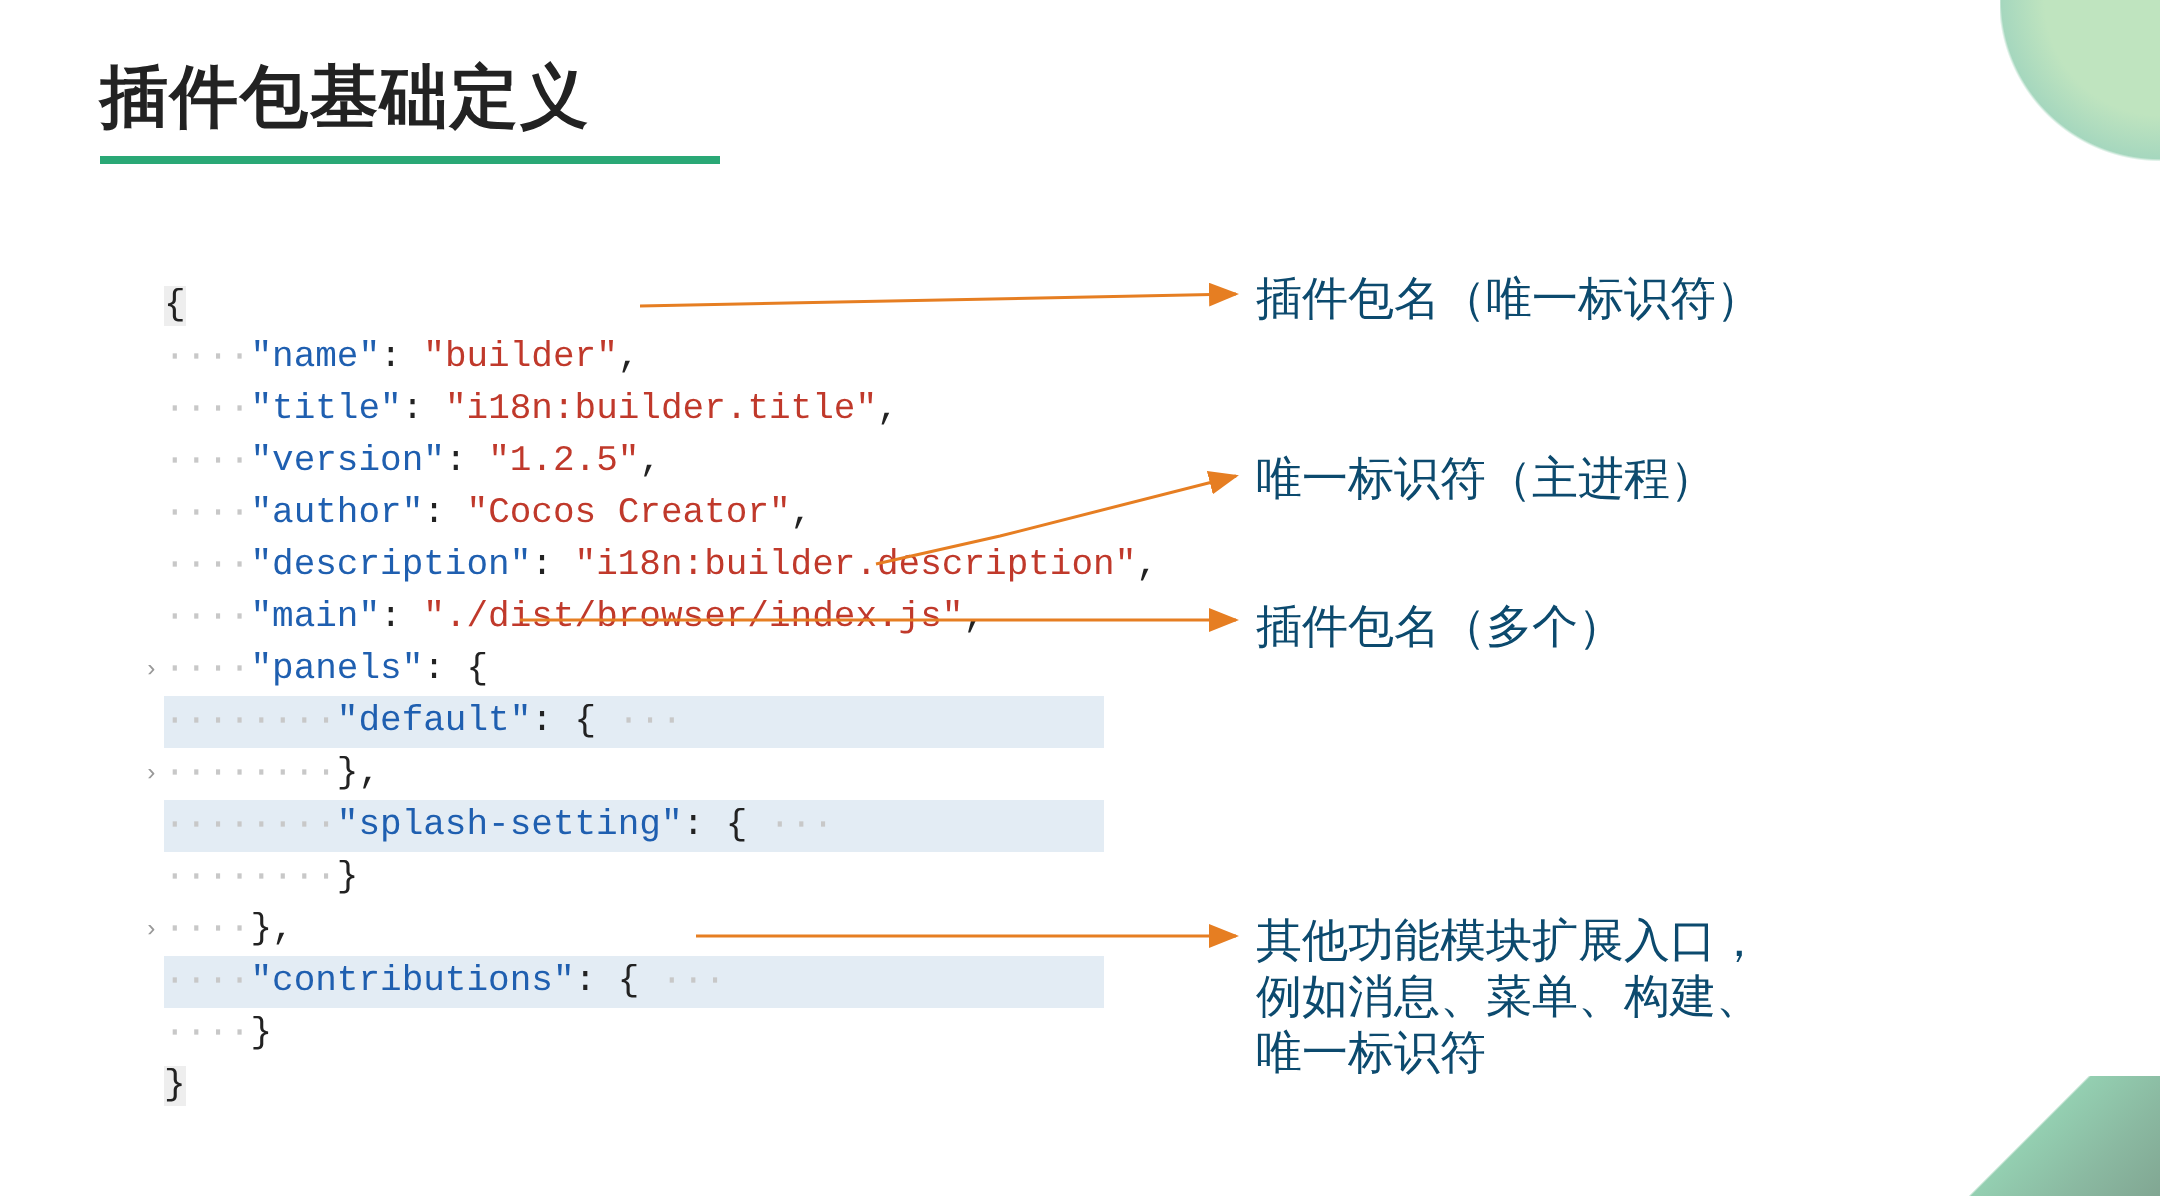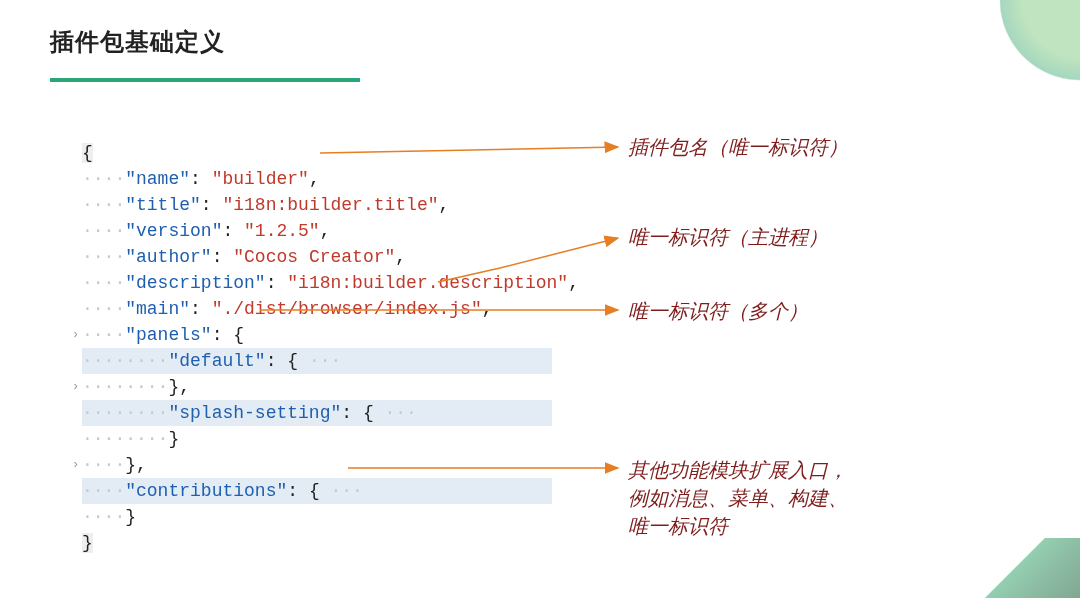--- a/index.html
+++ b/index.html
@@ -27,21 +27,21 @@
       right: 0;
       width: 100px;
       height: 60px;
       background: linear-gradient(135deg, transparent 40%, #4caf7d 41%, #3d8b63 70%, #2d6b4a 100%);
       opacity: 0.6;
     }
     .title {
       position: absolute;
       top: 26px;
       left: 50px;
-      font-size: 24px;
+      font-size: 34px;
       font-weight: 700;
       color: #222;
       letter-spacing: 1px;
     }
     .title-underline {
       position: absolute;
       top: 78px;
       left: 50px;
       width: 310px;
       height: 4px;
@@ -80,23 +80,22 @@
     svg.arrows {
       position: absolute;
       top: 0;
       left: 0;
       width: 1080px;
       height: 598px;
       pointer-events: none;
     }
     .annot {
       position: absolute;
-      font-size: 20px;
-      color: #7f1d1d;
-      font-style: italic;
+      font-size: 23px;
+      color: #0c4a6e;
     }
   </style>
 </head>
 <body>
 
 <div class="corner-top"></div>
 <div class="corner-bottom"></div>
 
 <h1 class="title">插件包基础定义</h1>
 <div class="title-underline"></div>
@@ -131,16 +130,16 @@
 
   <polyline points="438,282 500,268 618,238" fill="none" stroke="#e67e22" stroke-width="1.5" marker-end="url(#ah)"></polyline>
 
   <line x1="260" y1="310" x2="618" y2="310" stroke="#e67e22" stroke-width="1.5" marker-end="url(#ah)"></line>
 
   <line x1="348" y1="468" x2="618" y2="468" stroke="#e67e22" stroke-width="1.5" marker-end="url(#ah)"></line>
 </svg>
 
 <div class="annot" style="top:134px;left:628px">插件包名（唯一标识符）</div>
 <div class="annot" style="top:224px;left:628px">唯一标识符（主进程）</div>
-<div class="annot" style="top:298px;left:628px">唯一标识符（多个）</div>
+<div class="annot" style="top:298px;left:628px">插件包名（多个）</div>
 <div class="annot" style="top:456px;left:628px;white-space:pre-line;line-height:28px">其他功能模块扩展入口，
 例如消息、菜单、构建、
 唯一标识符</div>
 
 </body></html>

